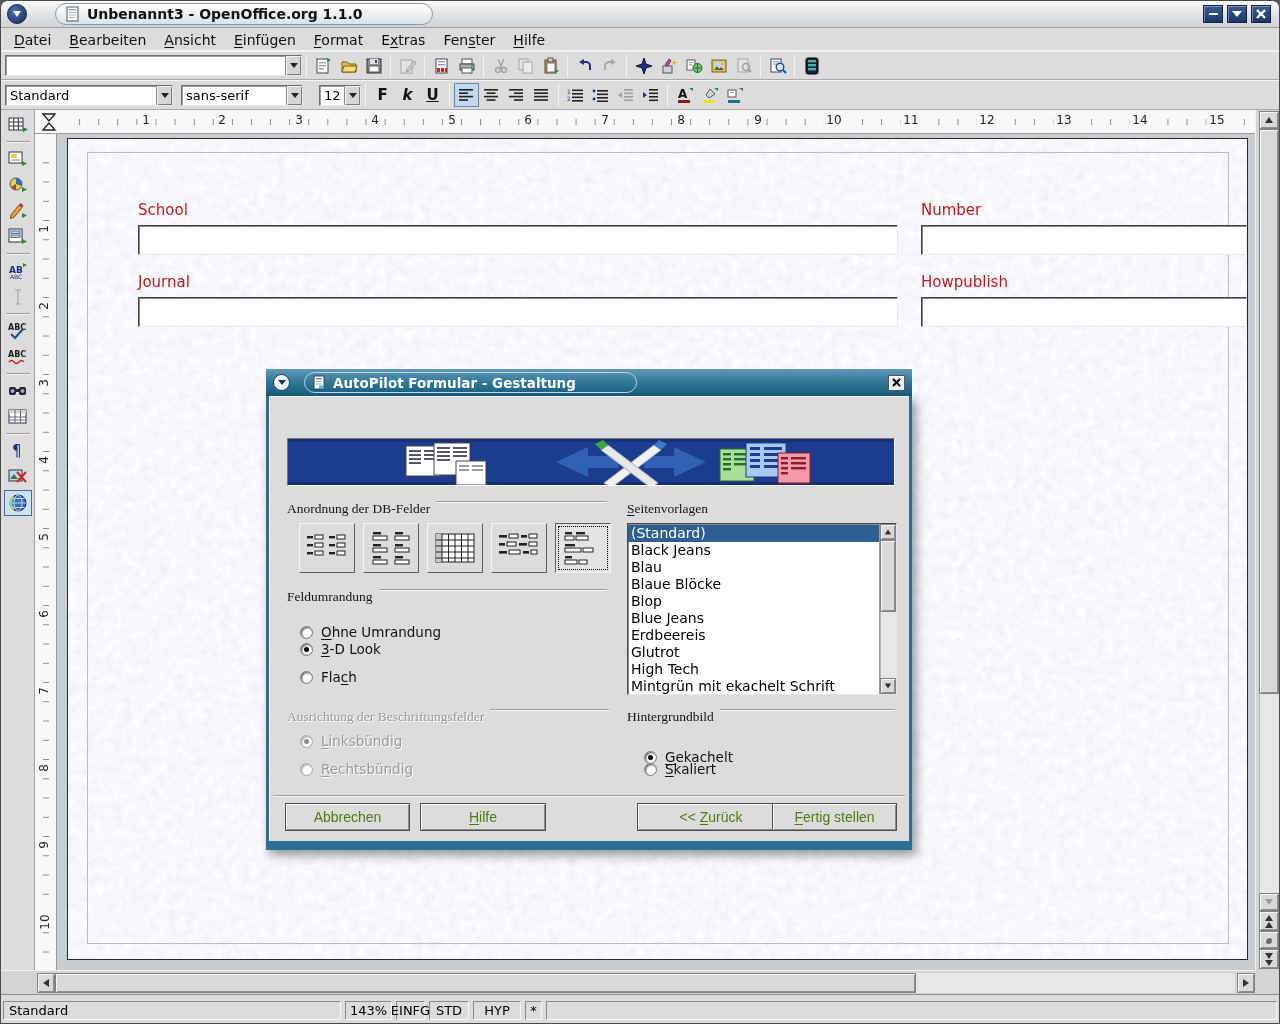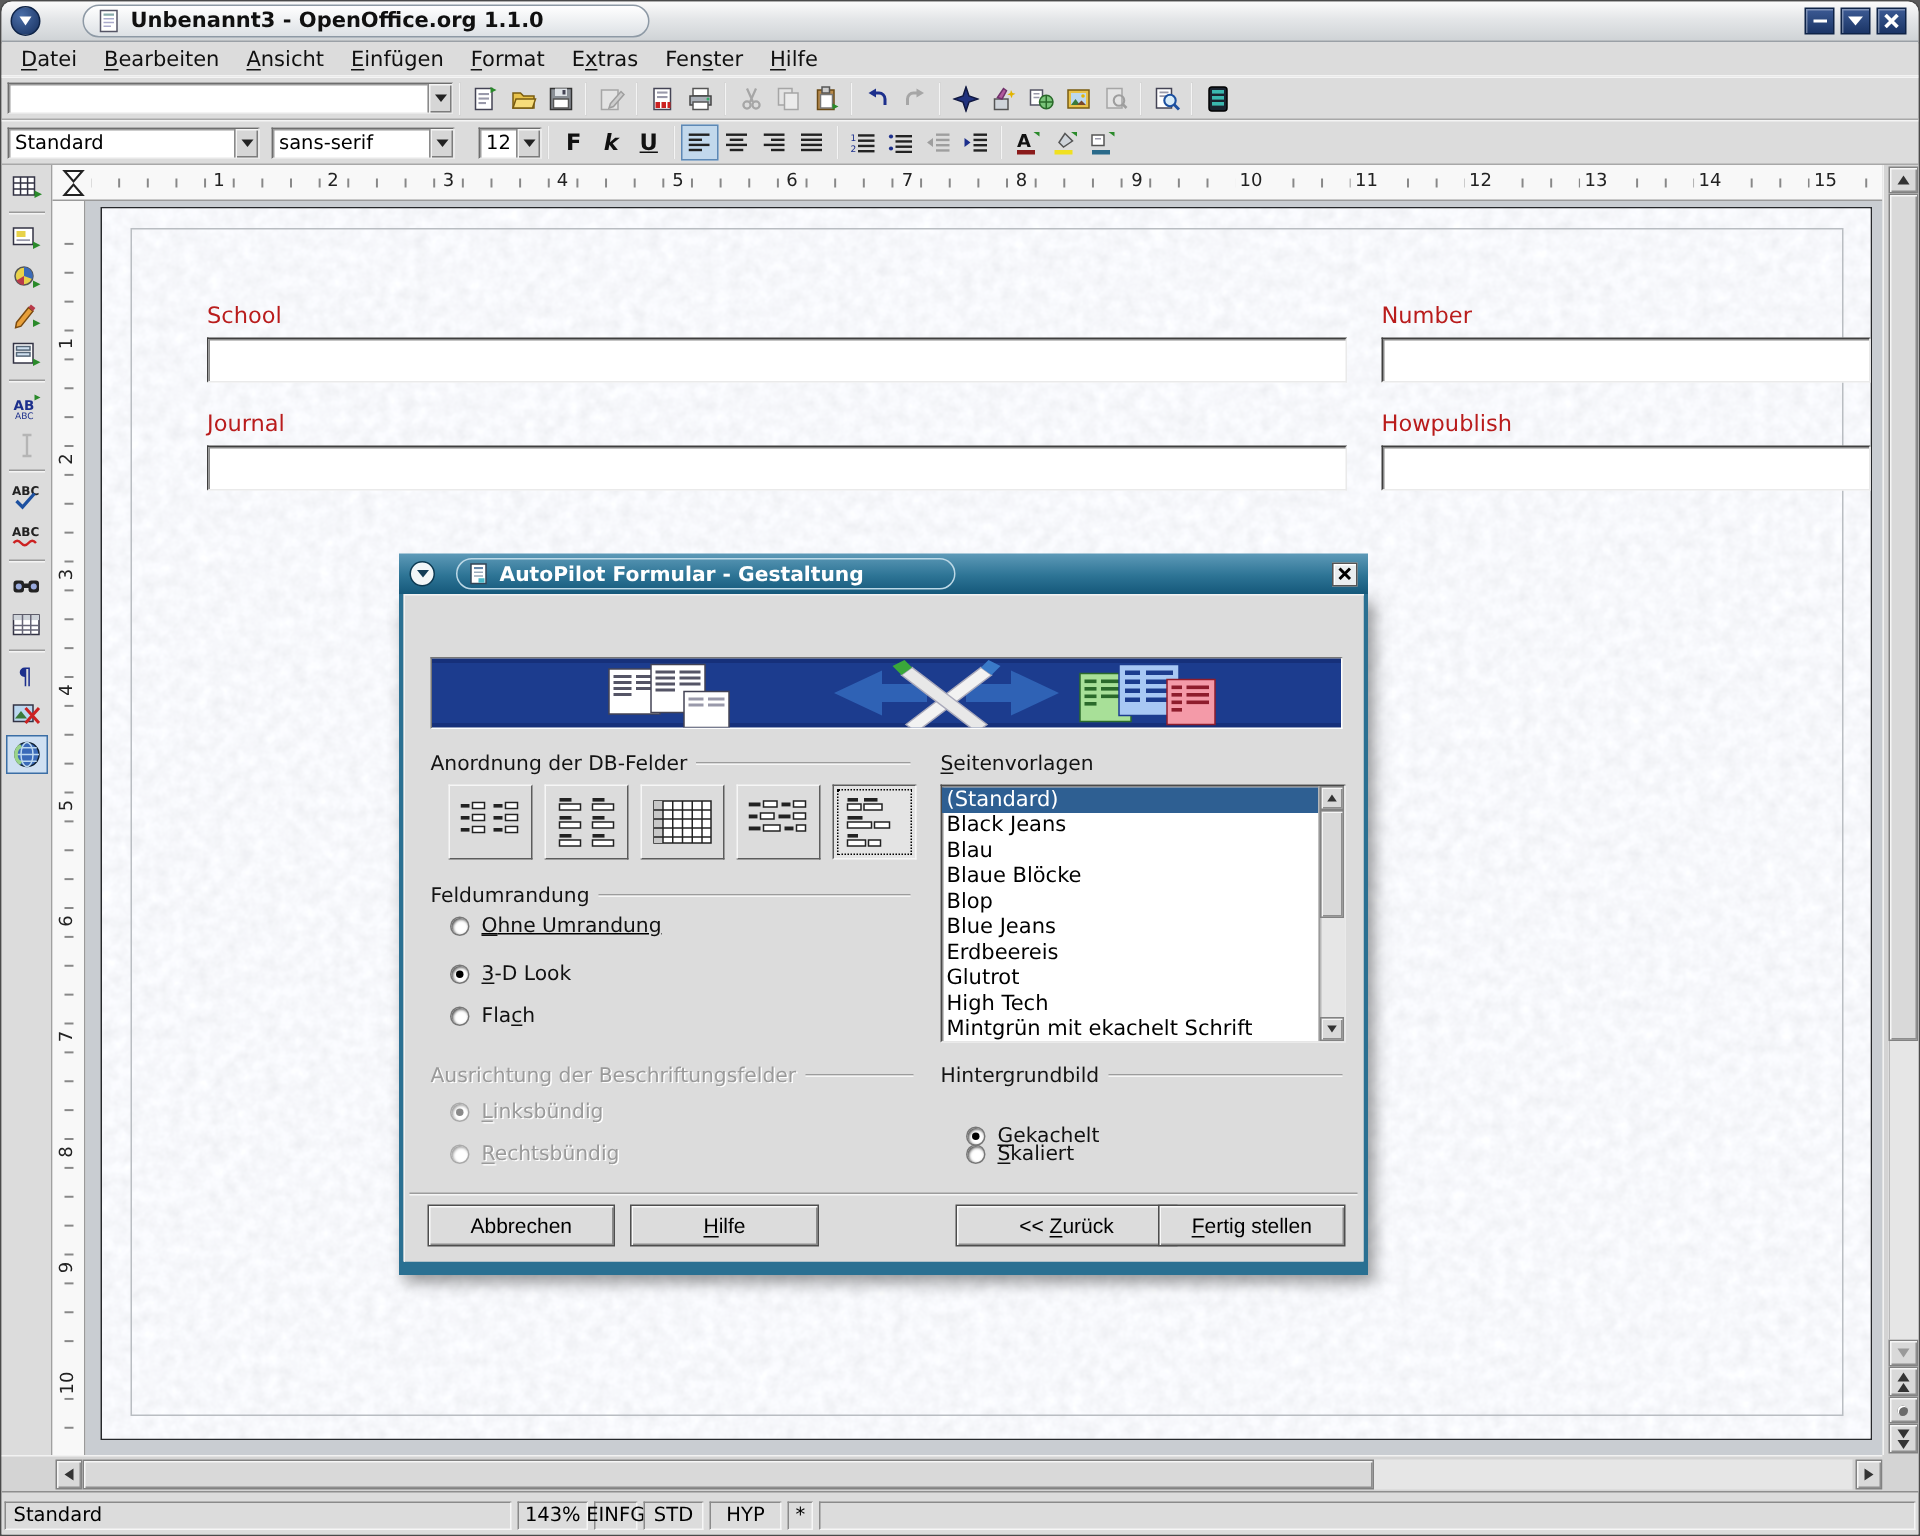--- a/index.html
+++ b/index.html
@@ -116,21 +116,21 @@
   .dlg-pill{margin-left:14px;height:21px;display:flex;align-items:center;gap:7px;padding:0 60px 0 26px;
     border:1px solid #bcd8e6;border-radius:11px;}
   .dlg-title-text{font-size:13.5px;font-weight:bold;color:#fff;}
   .dlg-close{margin-left:auto;margin-right:7px;width:17px;height:16px;background:#e9edef;
     border:1px solid #555;box-shadow:inset 1px 1px 0 #fff;display:flex;align-items:center;justify-content:center;
     font-size:12px;font-weight:bold;color:#000;cursor:pointer;}
   .dlg-body{position:absolute;left:0;top:0;width:640px;height:445px;background:#dcdcdc;
     box-shadow:inset 1px 1px 0 #f2f2f2;}
   .banner{position:absolute;left:18px;top:42px;width:608px;height:48px;
     border:1px solid;border-color:#777 #fdfdfd #fdfdfd #777;}
-  .grp-label{position:absolute;font-size:13.5px;color:#141414;display:flex;align-items:center;gap:6px;}
+  .grp-label{position:absolute;font-size:13.5px;color:#141414;display:flex;gap:6px;font-family:Liberation Serif, serif;}
   .grp-line{height:2px;border-top:1px solid #9c9c9c;border-bottom:1px solid #f6f6f6;flex:1;}
   .grp-dis{color:#9a9a9a;text-shadow:1px 1px 0 #fff;}
   .layoutbtn{position:absolute;width:56px;height:50px;background:#dcdcdc;border:1px solid;
     border-color:#f6f6f6 #5c5c5c #5c5c5c #f6f6f6;display:flex;align-items:center;justify-content:center;cursor:pointer;}
   .layoutbtn.pressed{border-color:#5c5c5c #f6f6f6 #f6f6f6 #5c5c5c;background:#e4e4e4;outline:1px dotted #000;outline-offset:-4px;}
   .listbox{position:absolute;left:358px;top:127px;width:270px;height:172px;background:#fff;
     border:1px solid;border-color:#4a4a4a #e6e6e6 #e6e6e6 #4a4a4a;box-shadow:inset 1px 1px 0 #8c8c8c;
     display:flex;}
   .listrows{flex:1;overflow:hidden;padding-top:1px;}
   .lrow{height:17px;font-size:14px;color:#000;padding:0 3px;white-space:nowrap;cursor:pointer;line-height:17px;}
@@ -142,21 +142,21 @@
   .radio{position:absolute;display:flex;align-items:center;gap:8px;cursor:pointer;}
   .rcirc{width:13px;height:13px;border-radius:50%;background:#fff;
     box-shadow:inset 1px 1px 2px #555, inset -1px -1px 1px #fdfdfd;border:1px solid #777;position:relative;}
   .rcirc.on::after{content:"";position:absolute;left:3px;top:3px;width:5px;height:5px;border-radius:50%;background:#000;}
   .radio .rlabel{font-size:13.5px;color:#111;}
   .radio.disabled .rlabel{color:#9a9a9a;text-shadow:1px 1px 0 #fff;}
   .radio.disabled .rcirc{border-color:#aaa;box-shadow:inset 1px 1px 2px #999;}
   .radio.disabled .rcirc.on::after{background:#8a8a8a;}
   .dlg-btn{position:absolute;height:28px;background:#dcdcdc;border:1px solid #4e4e4e;
     box-shadow:inset 1px 1px 0 #fafafa, inset -1px -1px 0 #8b8b8b;
-    display:flex;align-items:center;justify-content:center;font-size:14px;color:#000000;cursor:pointer;}
+    display:flex;align-items:center;justify-content:center;font-size:14px;color:#4d7c0f;cursor:pointer;}
   .dlg-sep{position:absolute;left:4px;top:399px;width:632px;height:2px;border-top:1px solid #9c9c9c;border-bottom:1px solid #f6f6f6;}
   u{text-underline-offset:2px;}
 </style>
 </head>
 <body>
 
 <div class="window">
 
   <div class="titlebar">
     <div class="tb-roundbtn">
@@ -948,21 +948,21 @@
           <div class="sbtn">
               <div class="tri-d" style="transform:scale(.8)"></div>
             </div>
         </div>
       </div>
 
       <div class="grp-label" style="left:18px;top:193px;width:320px;">
         <span>Feldumrandung</span>
           <span class="grp-line"></span>
       </div>
-      <div class="radio" style="left:31px;top:213px;text-decoration:underline;">
+      <div class="radio" style="left:31px;top:228px;">
         <span class="rcirc"></span>
         <span class="rlabel"><u>O</u>hne Umrandung</span>
       </div>
       <div class="radio" style="left:31px;top:245px;">
         <span class="rcirc on"></span>
         <span class="rlabel"><u>3</u>-D Look</span>
       </div>
       <div class="radio" style="left:31px;top:273px;">
         <span class="rcirc"></span>
         <span class="rlabel">Fla<u>c</u>h</span>

